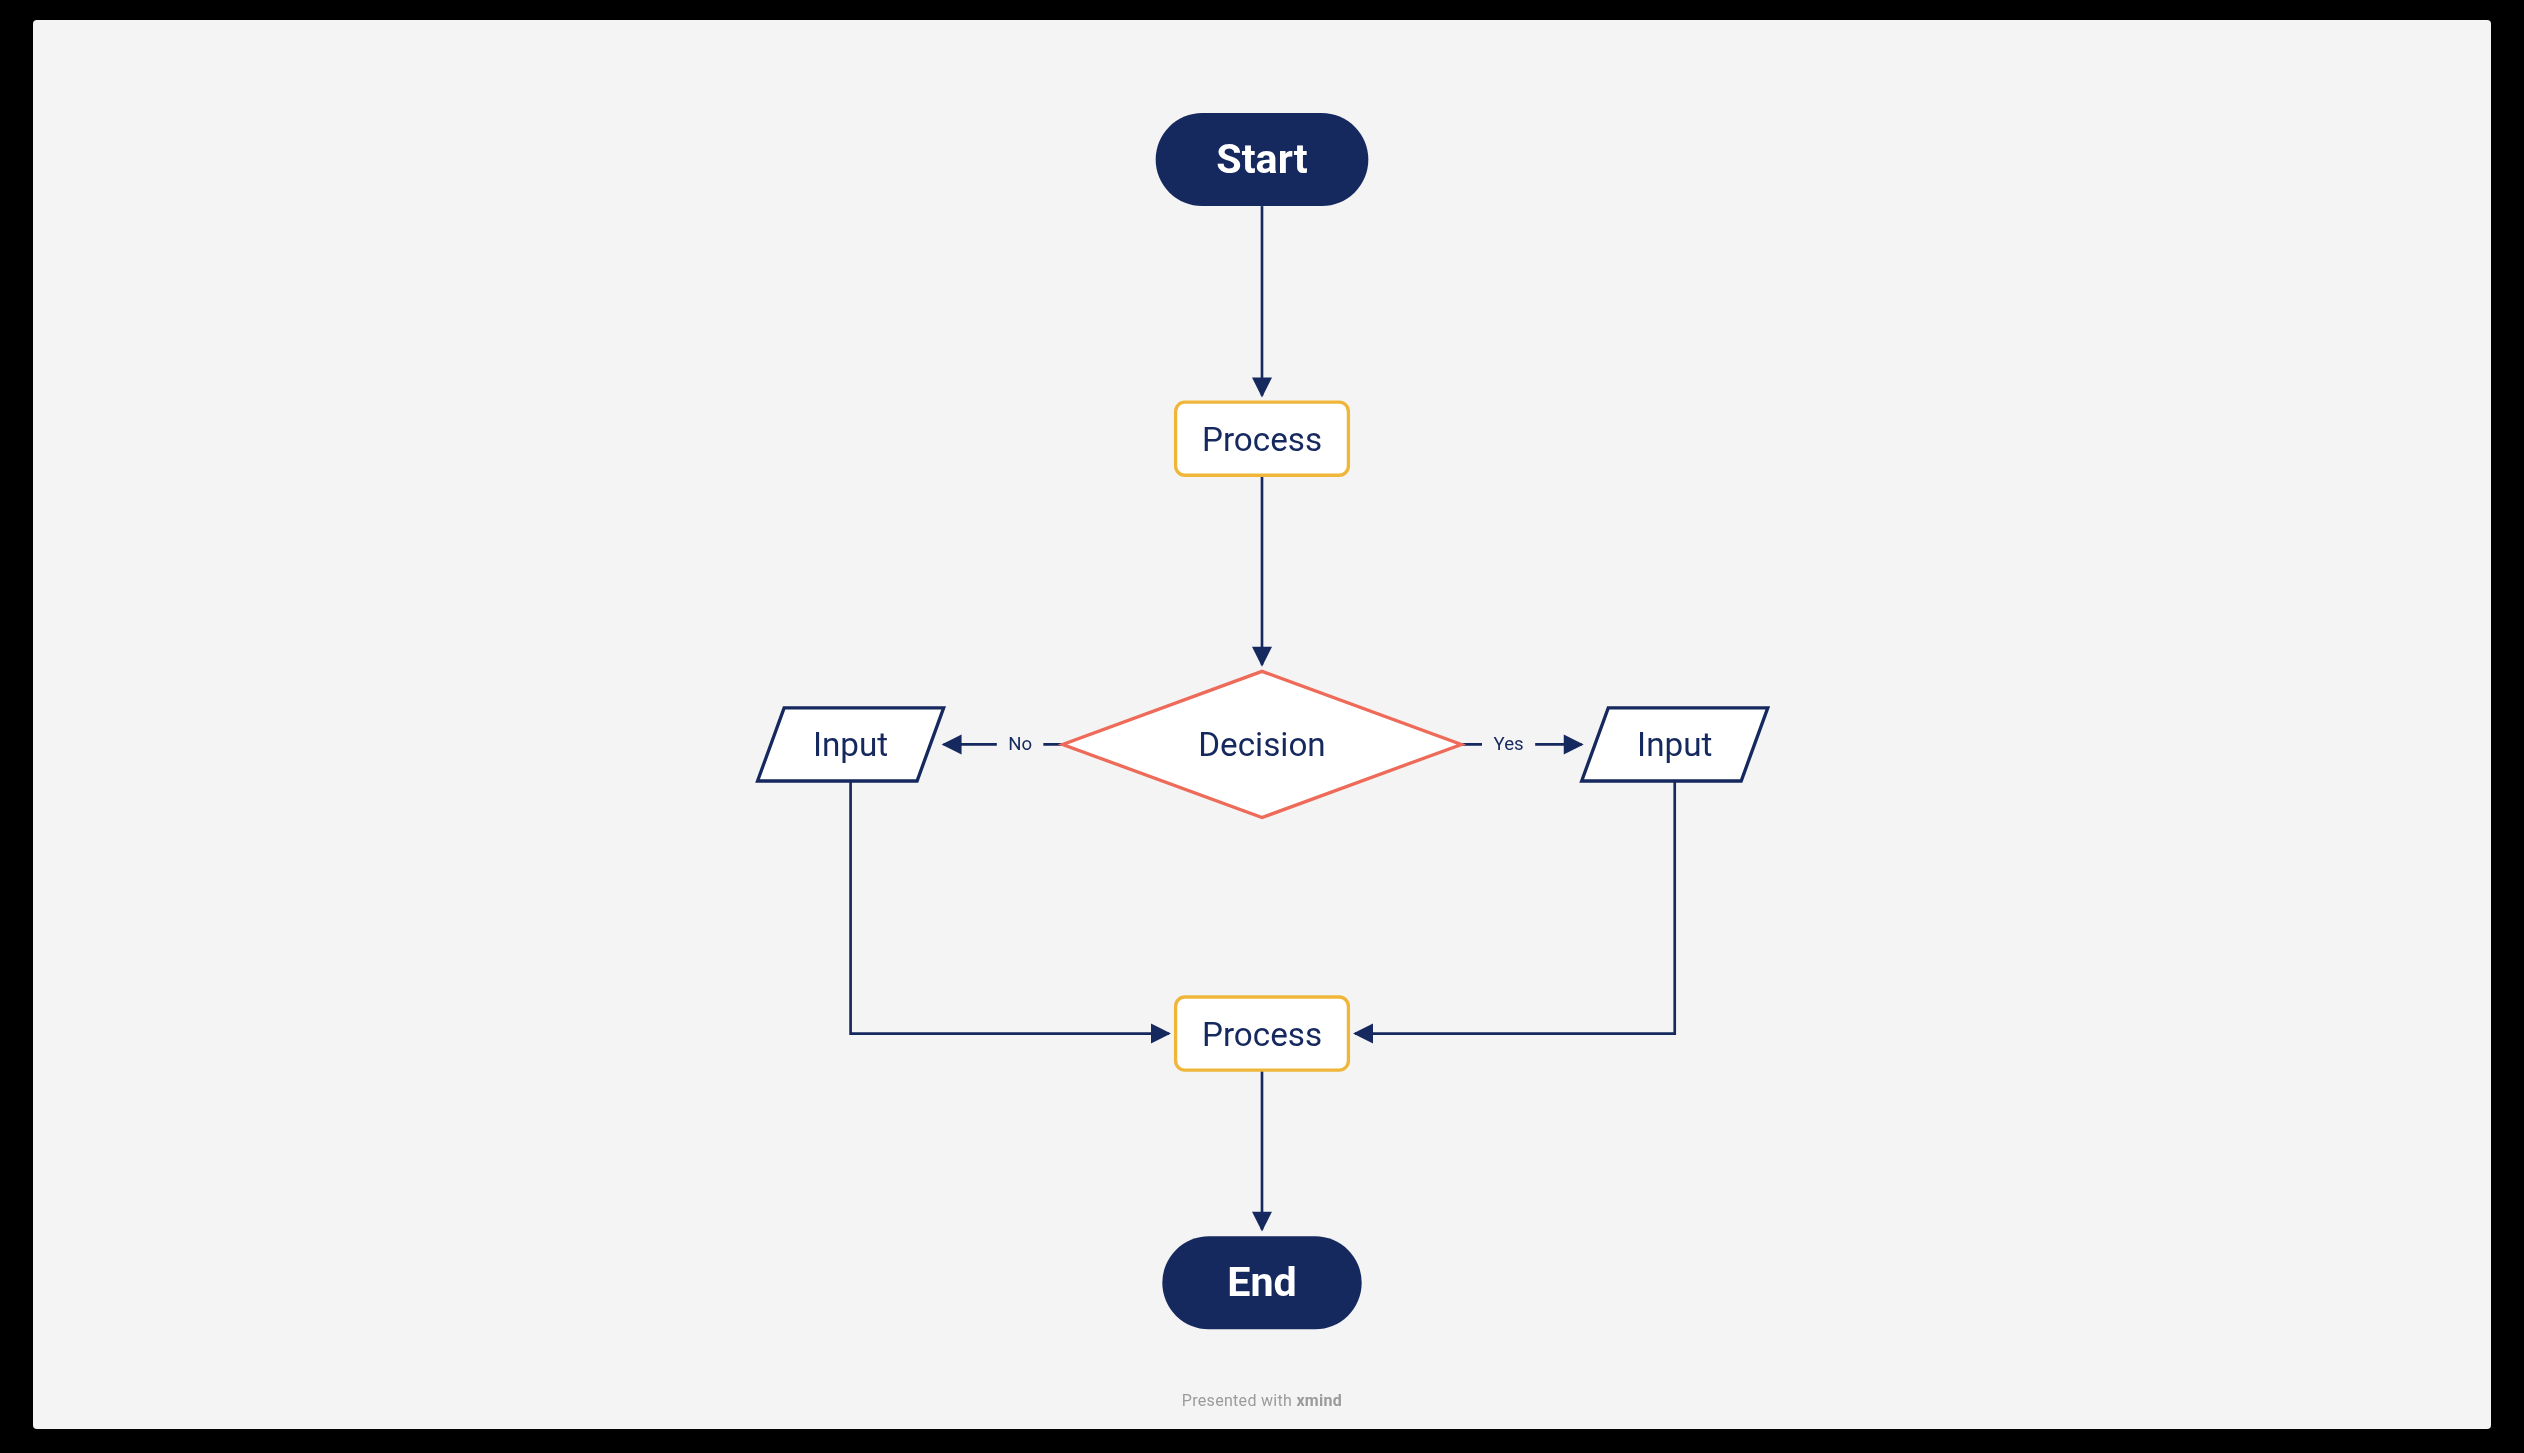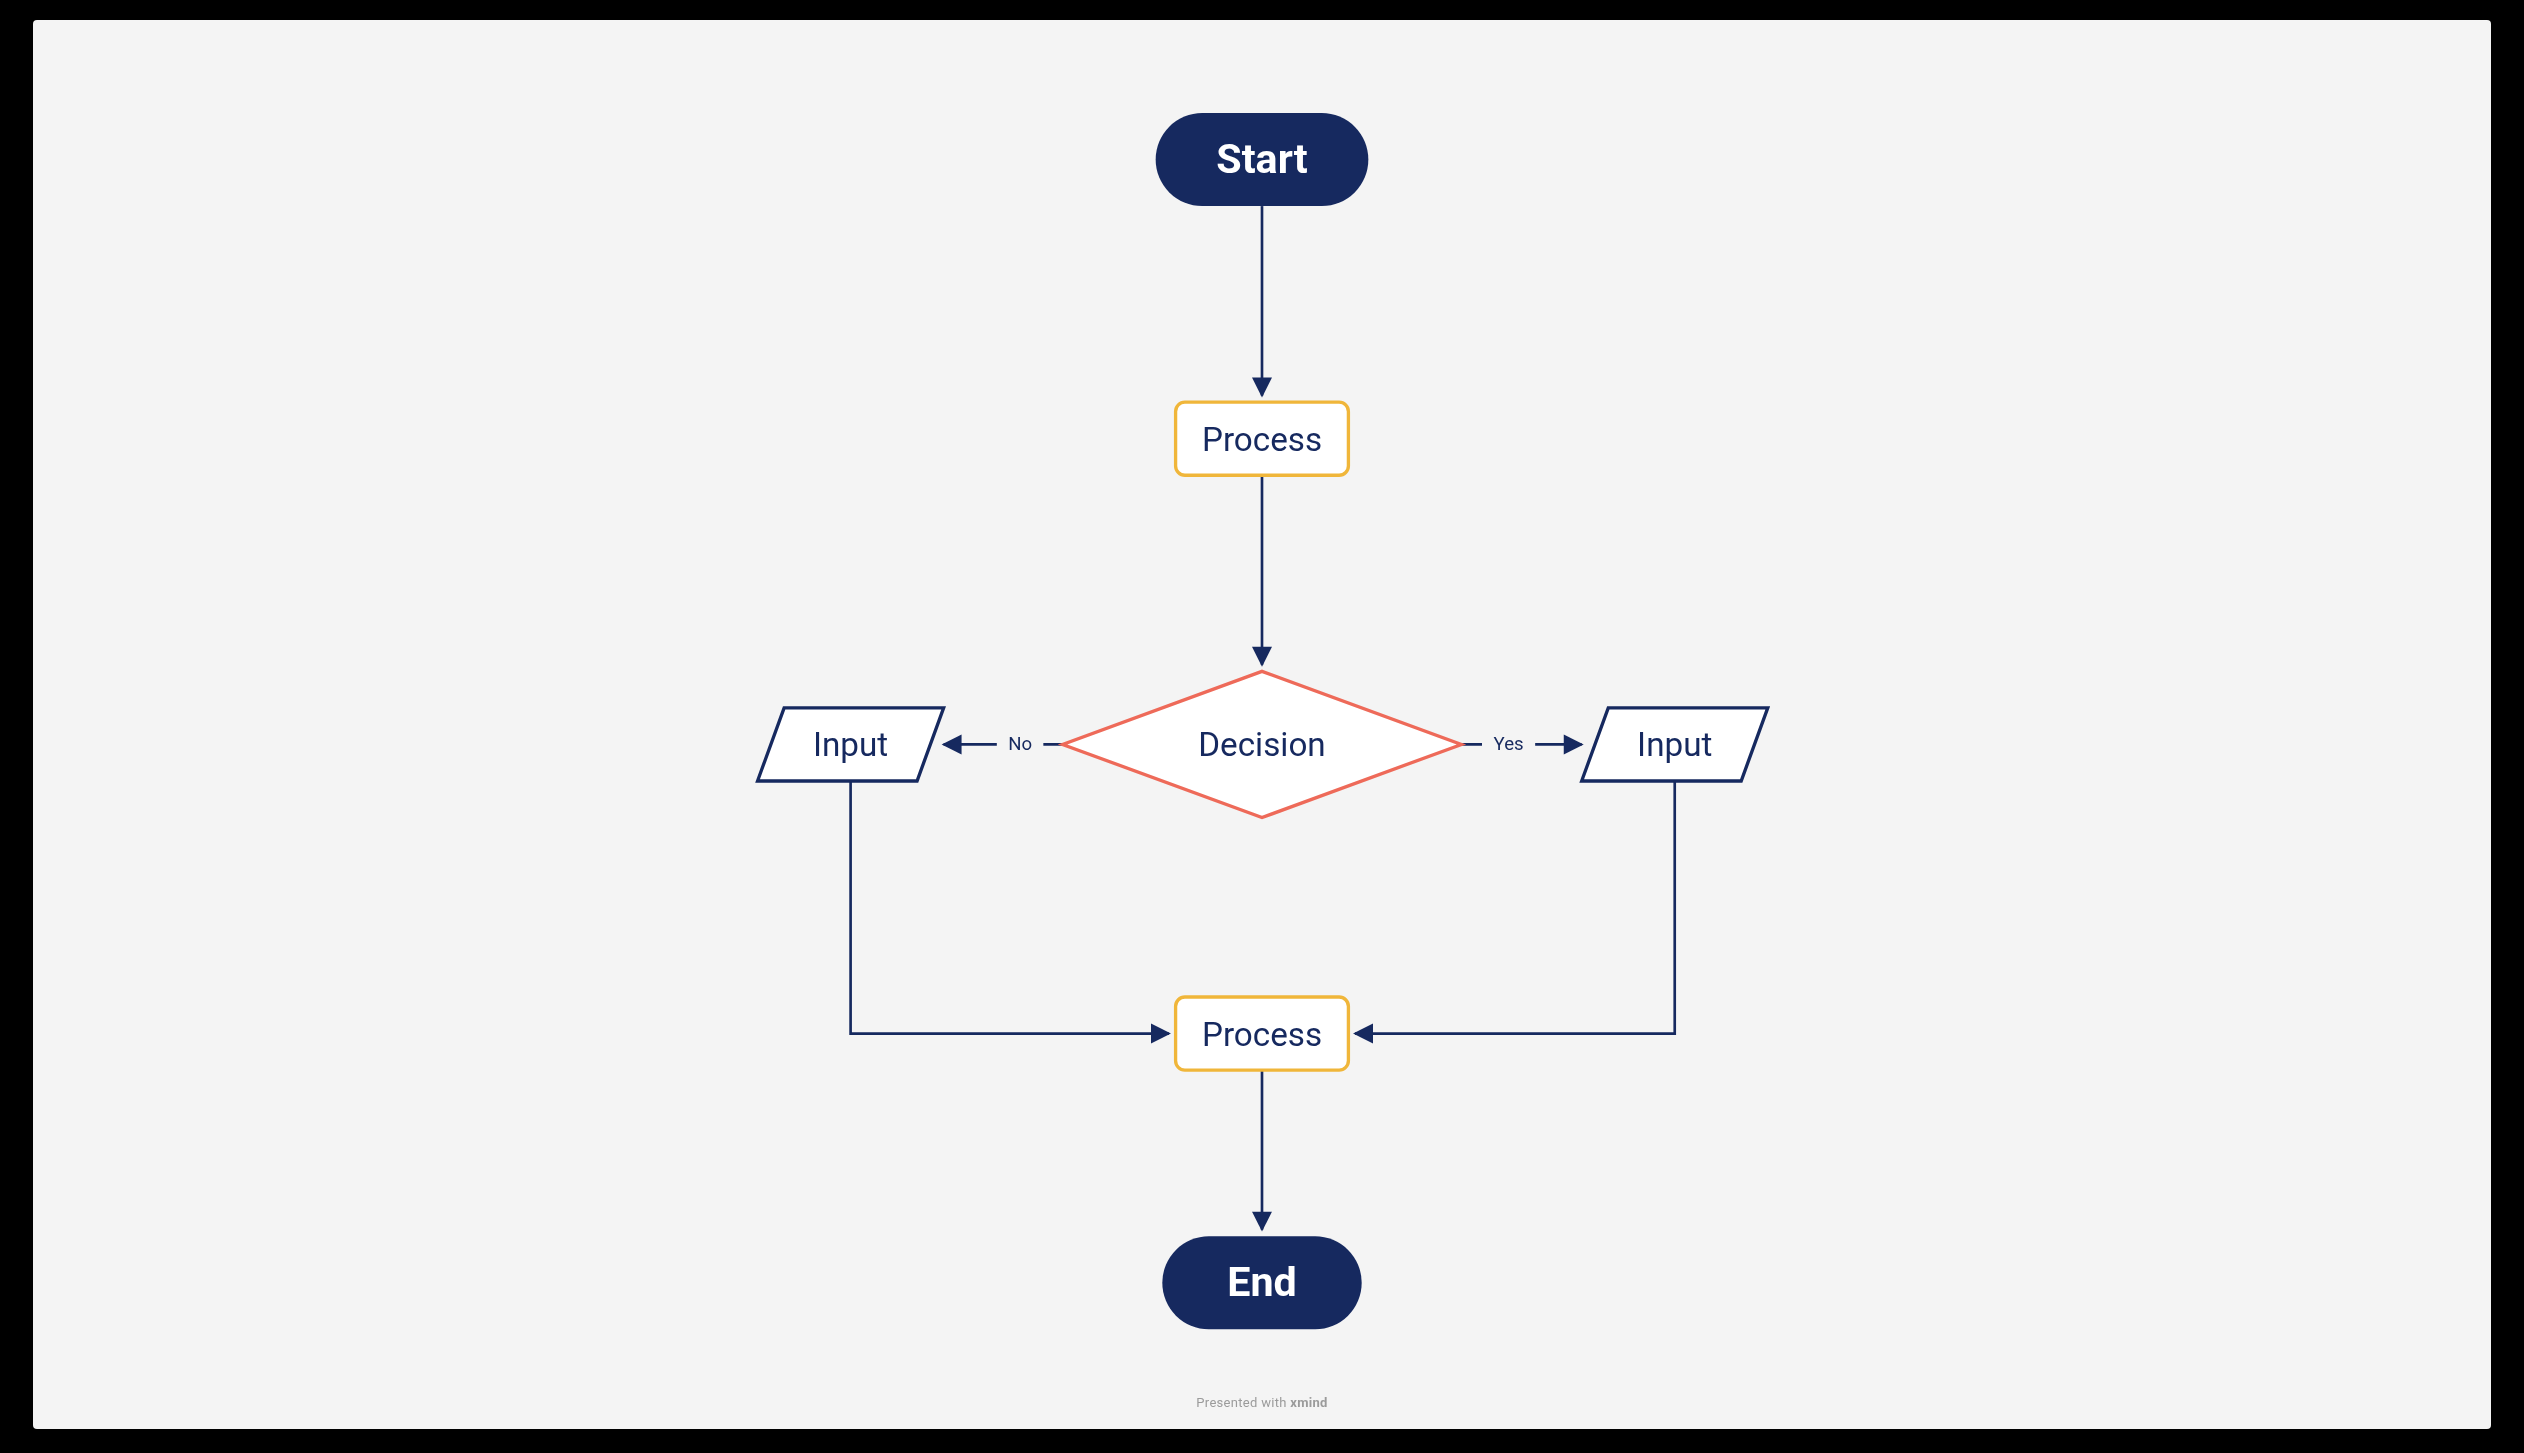--- a/index.html
+++ b/index.html
@@ -1,19 +1,19 @@
 <!DOCTYPE html>
 <html style="font-size:10.6px"><head>
 <meta charset="utf-8">
 <style>
   html,body{margin:0;padding:0;background:#000;width:100%;height:100%;font-family:-apple-system,BlinkMacSystemFont,"Segoe UI",Roboto,Helvetica,Arial,sans-serif}
   .stage-wrap{width:2525px;height:1453px;background:#000;position:relative}
   .canvas{position:absolute;left:33px;top:20px;width:2458px;height:1409px;background:#f4f4f4;border-radius:4px;box-shadow:0 20px 40px rgba(0,0,0,.6),0 0 0 0.7px rgba(0,0,0,.05)}
   svg{position:absolute;left:0;top:0}
-  .footer{position:absolute;bottom:18.6px;left:0;right:0;text-align:center;font-size:13px;color:#9b9b9b;letter-spacing:0.3px}
+  .footer{position:absolute;bottom:18.6px;left:0;right:0;text-align:center;font-size:16px;color:#9b9b9b;letter-spacing:0.3px}
   .footer b{font-weight:700}
 </style>
 </head>
 <body>
 
 <div class="stage-wrap">
   <div class="canvas">
 
     <svg viewBox="0 0 3698 2120" width="2458" height="1409">
       <defs>

